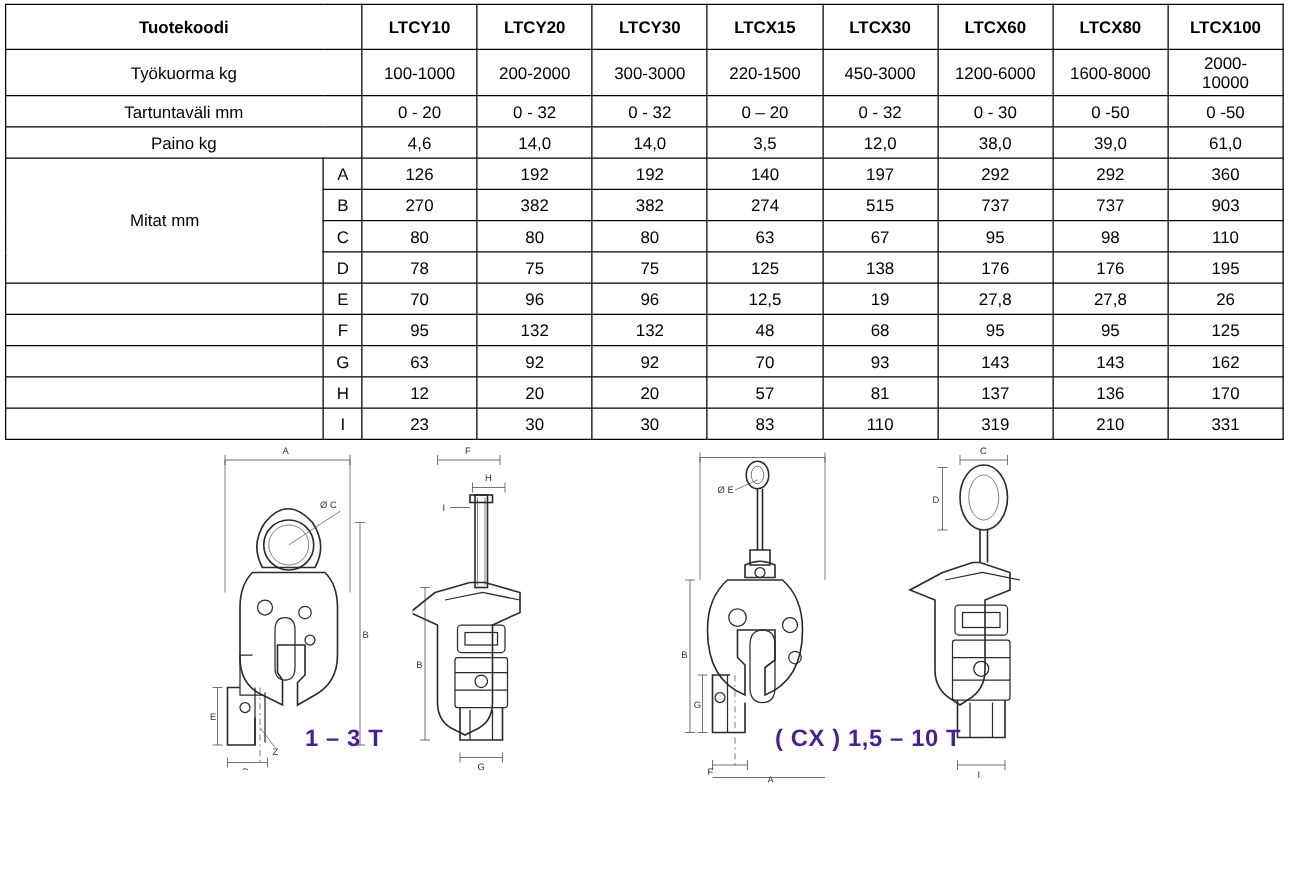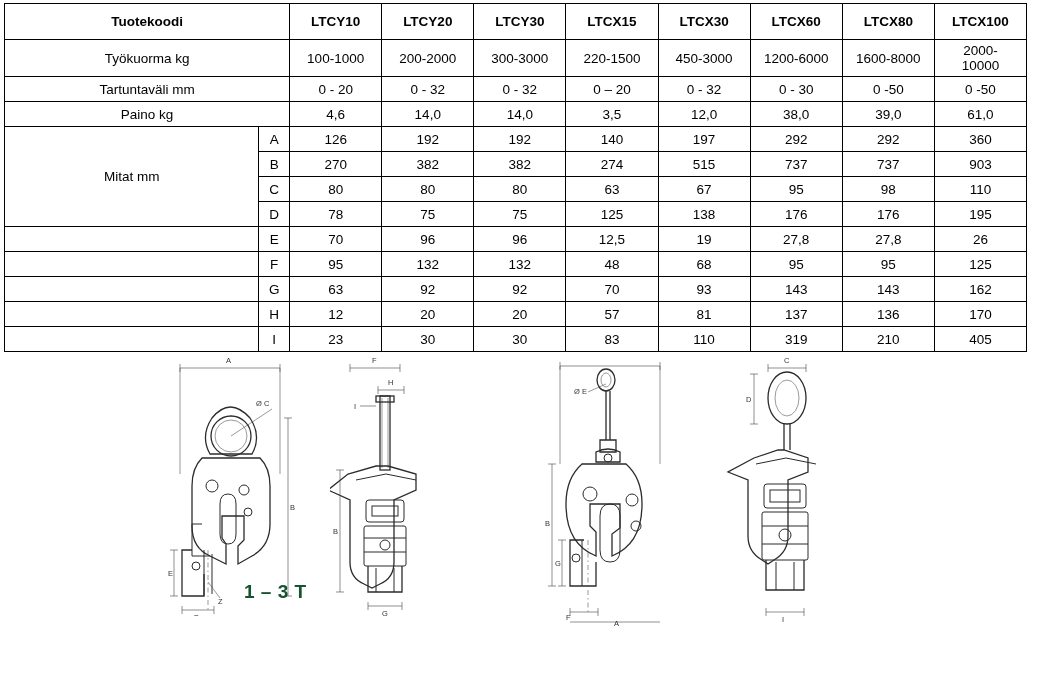--- a/index.html
+++ b/index.html
@@ -54,21 +54,21 @@
   #drawings {
     position: relative;
     width: 1039px;
     height: 272px;
     margin-top: 2px;
   }
   .cap {
     position: absolute;
     font-weight: bold;
     font-size: 19px;
-    color: #14532d;
+    color: #4c1d95;
     letter-spacing: .5px;
     white-space: nowrap;
   }
   svg.draw { position: absolute; }
   .ln { stroke: #2b2b2b; stroke-width: 1; fill: none; }
   .ln2 { stroke: #2b2b2b; stroke-width: 1.3; fill: none; }
   .thin { stroke: #555; stroke-width: .6; fill: none; }
   .dim { stroke: #444; stroke-width: .6; fill: none; }
   .dash { stroke: #555; stroke-width: .6; fill: none; stroke-dasharray: 5 3 1.5 3; }
   .lt { fill: #333; font-size: 7.5px; font-family: "Liberation Sans", sans-serif; }
@@ -248,21 +248,21 @@
       <tr>
         <td class="lbl"></td>
         <td class="letter">I</td>
         <td>23</td>
         <td>30</td>
         <td>30</td>
         <td>83</td>
         <td>110</td>
         <td>319</td>
         <td>210</td>
-        <td>405</td>
+        <td>331</td>
       </tr>
     </tbody>
   </table>
 
   <div id="drawings">
 
     <svg class="draw" style="left:168px; top:0px;" width="130" height="262" viewBox="0 0 130 262">
 
       <line class="dim" x1="12" y1="14" x2="112" y2="14"></line>
       <line class="dim" x1="12" y1="10" x2="12" y2="18"></line>
@@ -429,14 +429,15 @@
       <path class="ln2" d="M46 206 l0 30 l38 0 l0 -30"></path>
       <line class="ln" x1="56" y1="208" x2="56" y2="236"></line>
       <line class="ln" x1="74" y1="208" x2="74" y2="236"></line>
 
       <line class="dim" x1="46" y1="258" x2="84" y2="258"></line>
       <line class="dim" x1="46" y1="254" x2="46" y2="262"></line>
       <line class="dim" x1="84" y1="254" x2="84" y2="262"></line>
       <text class="lt" x="62" y="268">I</text>
     </svg>
 
+    <div class="cap" style="left:620px; top:227px;">( CX ) 1,5 – 10 T</div>
   </div>
 </div>
 
 </body></html>

